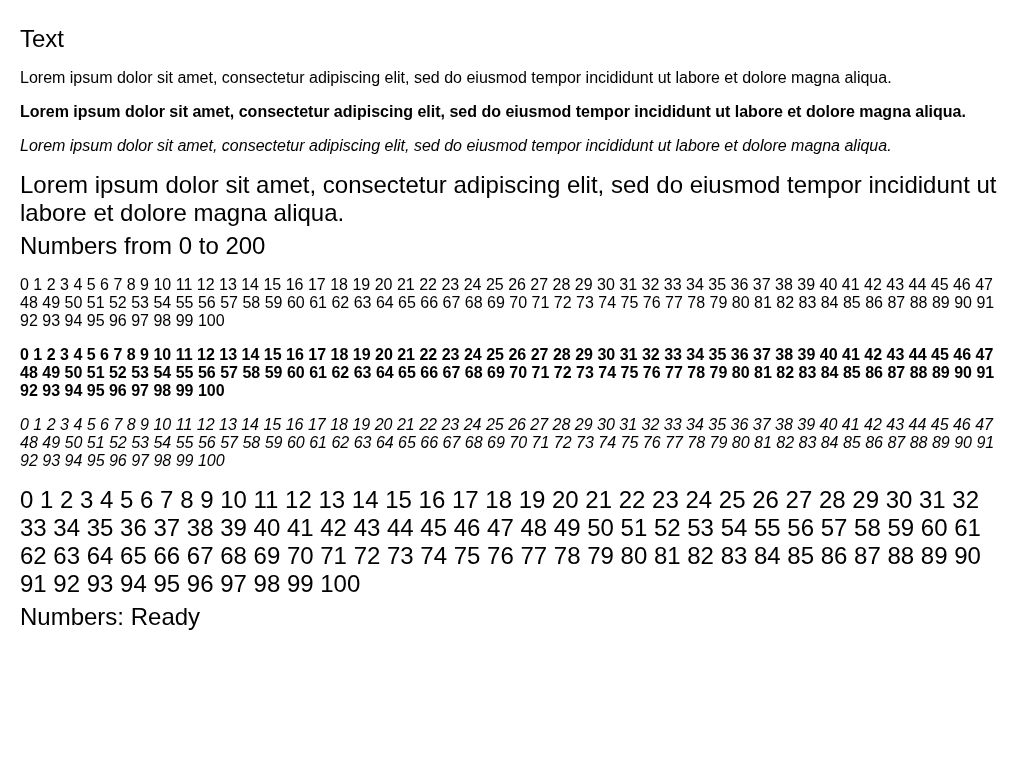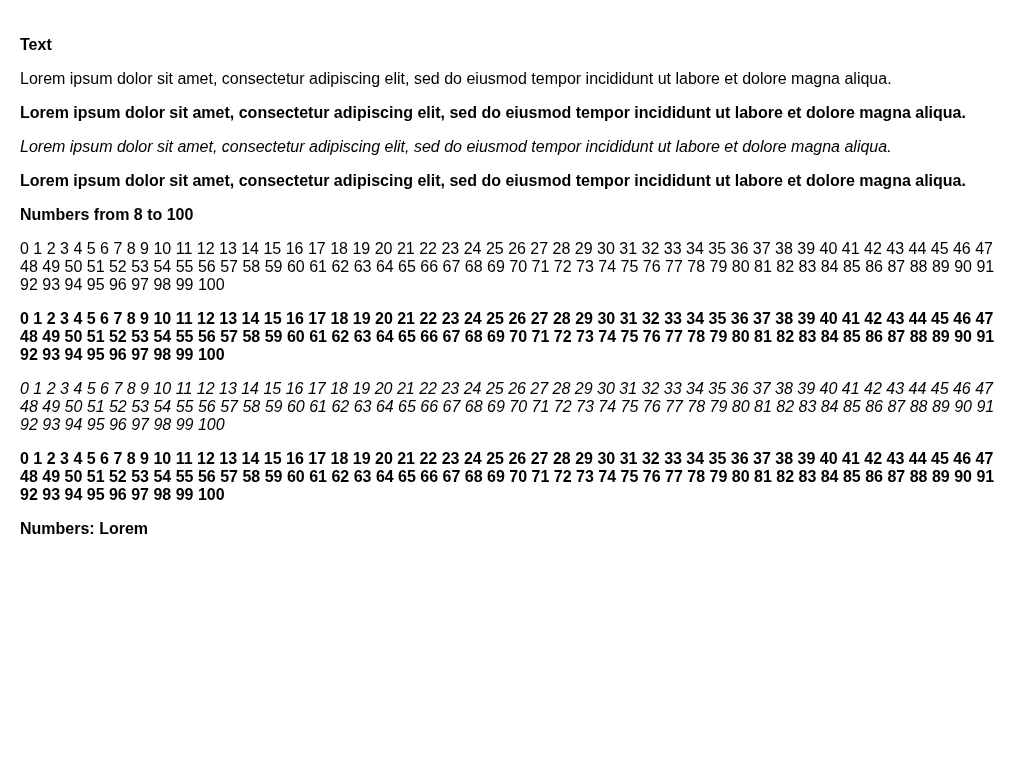--- a/index.html
+++ b/index.html
@@ -5,23 +5,23 @@
   html, body {
     background: #ffffff;
   }
   body {
     margin: 20px;
     font-family: "Liberation Sans", sans-serif;
     font-size: 16px;
     color: #000000;
   }
   h2 {
-    font-size: 16px;
-    font-weight: bold;
-    margin: 16px 0;
+    font-size: 24px;
+    font-weight: normal;
+    margin: 5px 0;
     line-height: normal;
   }
   p {
     margin: 16px 0;
     line-height: normal;
   }
   .bold   { font-weight: bold; }
   .italic { font-style: italic; }
 </style>
 </head>
@@ -32,25 +32,25 @@
   <h2>Text</h2>
 
   <p>Lorem ipsum dolor sit amet, consectetur adipiscing elit, sed do eiusmod tempor incididunt ut labore et dolore magna aliqua.</p>
 
   <p class="bold">Lorem ipsum dolor sit amet, consectetur adipiscing elit, sed do eiusmod tempor incididunt ut labore et dolore magna aliqua.</p>
 
   <p class="italic">Lorem ipsum dolor sit amet, consectetur adipiscing elit, sed do eiusmod tempor incididunt ut labore et dolore magna aliqua.</p>
 
   <h2>Lorem ipsum dolor sit amet, consectetur adipiscing elit, sed do eiusmod tempor incididunt ut labore et dolore magna aliqua.</h2>
 
-  <h2>Numbers from 8 to 100</h2>
+  <h2>Numbers from 0 to 200</h2>
 
   <p>0 1 2 3 4 5 6 7 8 9 10 11 12 13 14 15 16 17 18 19 20 21 22 23 24 25 26 27 28 29 30 31 32 33 34 35 36 37 38 39 40 41 42 43 44 45 46 47 48 49 50 51 52 53 54 55 56 57 58 59 60 61 62 63 64 65 66 67 68 69 70 71 72 73 74 75 76 77 78 79 80 81 82 83 84 85 86 87 88 89 90 91 92 93 94 95 96 97 98 99 100</p>
 
   <p class="bold">0 1 2 3 4 5 6 7 8 9 10 11 12 13 14 15 16 17 18 19 20 21 22 23 24 25 26 27 28 29 30 31 32 33 34 35 36 37 38 39 40 41 42 43 44 45 46 47 48 49 50 51 52 53 54 55 56 57 58 59 60 61 62 63 64 65 66 67 68 69 70 71 72 73 74 75 76 77 78 79 80 81 82 83 84 85 86 87 88 89 90 91 92 93 94 95 96 97 98 99 100</p>
 
   <p class="italic">0 1 2 3 4 5 6 7 8 9 10 11 12 13 14 15 16 17 18 19 20 21 22 23 24 25 26 27 28 29 30 31 32 33 34 35 36 37 38 39 40 41 42 43 44 45 46 47 48 49 50 51 52 53 54 55 56 57 58 59 60 61 62 63 64 65 66 67 68 69 70 71 72 73 74 75 76 77 78 79 80 81 82 83 84 85 86 87 88 89 90 91 92 93 94 95 96 97 98 99 100</p>
 
   <h2>0 1 2 3 4 5 6 7 8 9 10 11 12 13 14 15 16 17 18 19 20 21 22 23 24 25 26 27 28 29 30 31 32 33 34 35 36 37 38 39 40 41 42 43 44 45 46 47 48 49 50 51 52 53 54 55 56 57 58 59 60 61 62 63 64 65 66 67 68 69 70 71 72 73 74 75 76 77 78 79 80 81 82 83 84 85 86 87 88 89 90 91 92 93 94 95 96 97 98 99 100</h2>
 
-  <h2><span>Numbers:</span> <span>Lorem</span></h2>
+  <h2><span>Numbers:</span> <span>Ready</span></h2>
 
 </main>
 
 </body></html>

